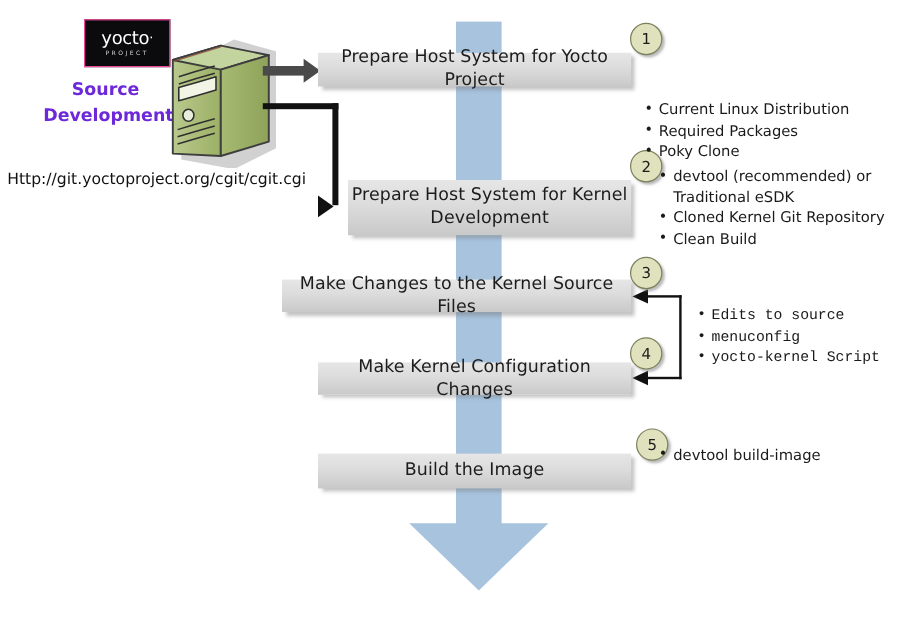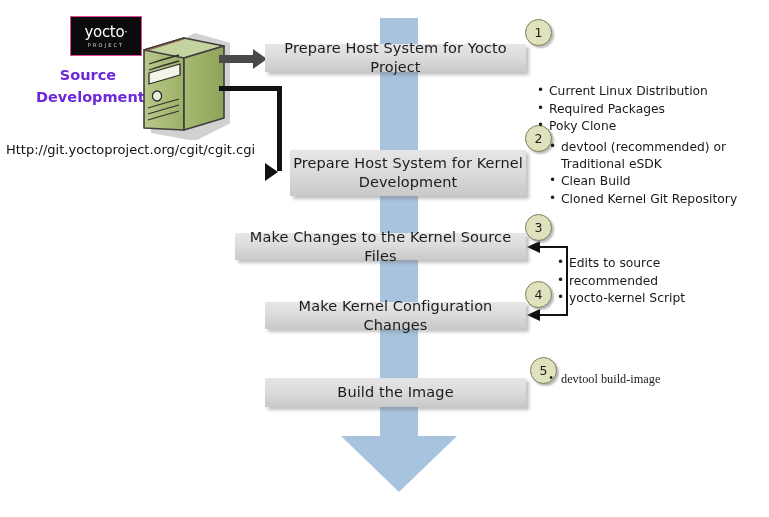--- a/index.html
+++ b/index.html
@@ -41,22 +41,22 @@
   #c4{left:525px;top:281px;}
   #c5{left:530px;top:357px;}
 
   
   .blist{position:absolute;font-size:12.3px;line-height:16.5px;color:#1a1a1a;}
   .blist .bi{position:relative;padding-left:13px;margin-bottom:1px;}
   .blist .bi::before{content:"\2022";position:absolute;left:1px;top:-1px;font-size:12px;}
   .blist .bi .cont{display:block;}
   #list1{left:536px;top:38px;width:215px;margin-top:45px;}
   #list2{left:548px;top:139px;width:215px;}
-  #list34{left:556px;top:255px;width:180px;}
-  #list5{left:548px;top:371px;width:215px;font-family:Liberation Serif, serif;}
+  #list34{left:580px;top:255px;width:180px;font-family:Liberation Mono, monospace;}
+  #list5{left:548px;top:371px;width:215px;}
   .ital{font-style:italic;}
 
   
   .logo{position:absolute;left:70px;top:16px;width:70px;height:38px;background:#0b0b0d;
         border:1px solid #ec4899;display:flex;flex-direction:column;
         align-items:center;justify-content:center;}
   .logo .l1{color:#ffffff;font-size:15px;letter-spacing:-.3px;line-height:15px;}
   .logo .l1 .dot{font-size:11px;vertical-align:2px;}
   .logo .l2{color:#d8d8d8;font-size:5px;letter-spacing:2.1px;line-height:8px;margin-top:1px;}
 
@@ -198,33 +198,33 @@
     <div class="bi">
         <span class="cont">Poky Clone</span>
       </div>
   </div>
 
   <div class="blist" id="list2">
     <div class="bi">
         <span class="cont">devtool (recommended) or Traditional eSDK</span>
       </div>
     <div class="bi">
+        <span class="cont">Cloned Kernel Git Repository</span>
+      </div>
+    <div class="bi">
         <span class="cont">Clean Build</span>
       </div>
-    <div class="bi">
-        <span class="cont">Cloned Kernel Git Repository</span>
-      </div>
   </div>
 
   <div class="blist" id="list34">
     <div class="bi">
         <span class="cont">Edits to source</span>
       </div>
     <div class="bi">
-        <span class="cont">recommended</span>
+        <span class="cont">menuconfig</span>
       </div>
     <div class="bi">
         <span class="cont">yocto-kernel Script</span>
       </div>
   </div>
 
   <div class="blist" id="list5">
     <div class="bi">
         <span class="cont">devtool build-image</span>
       </div>

